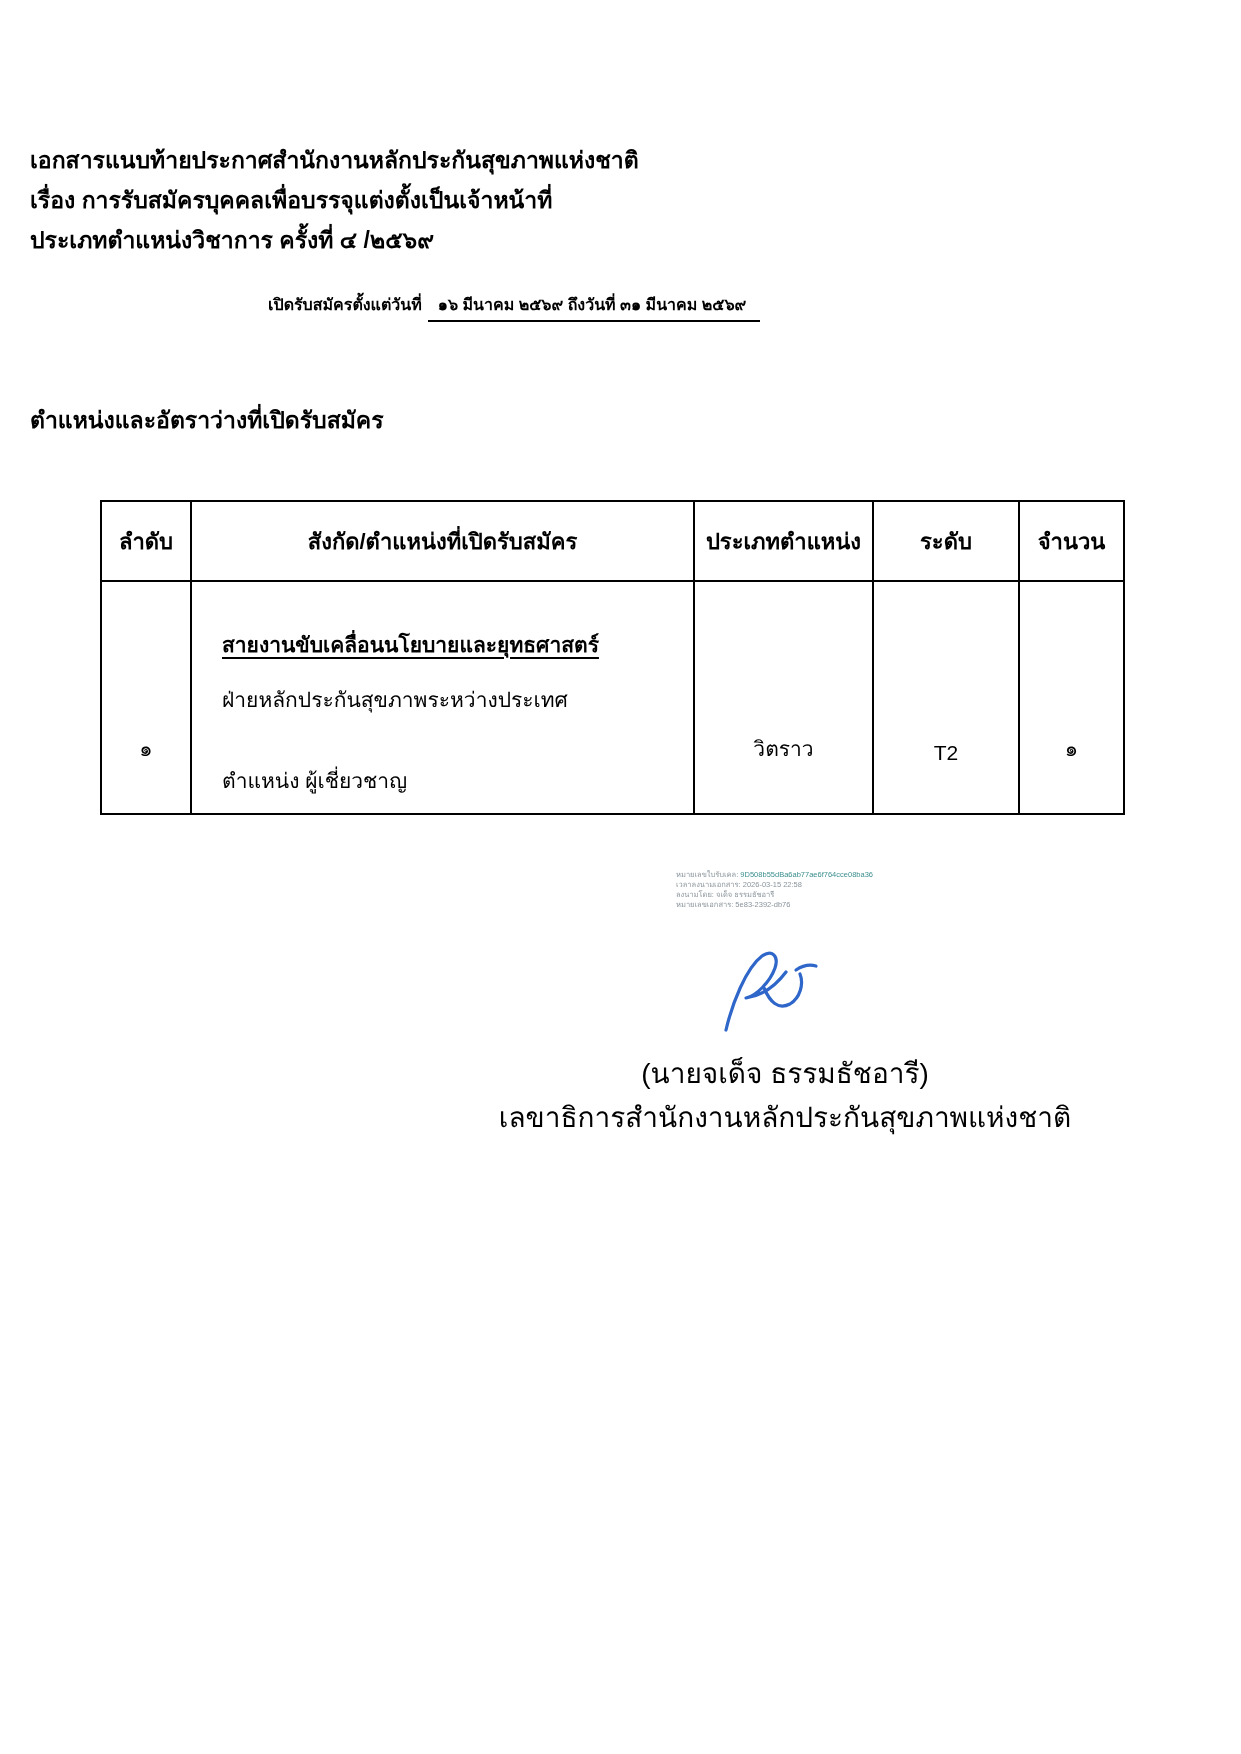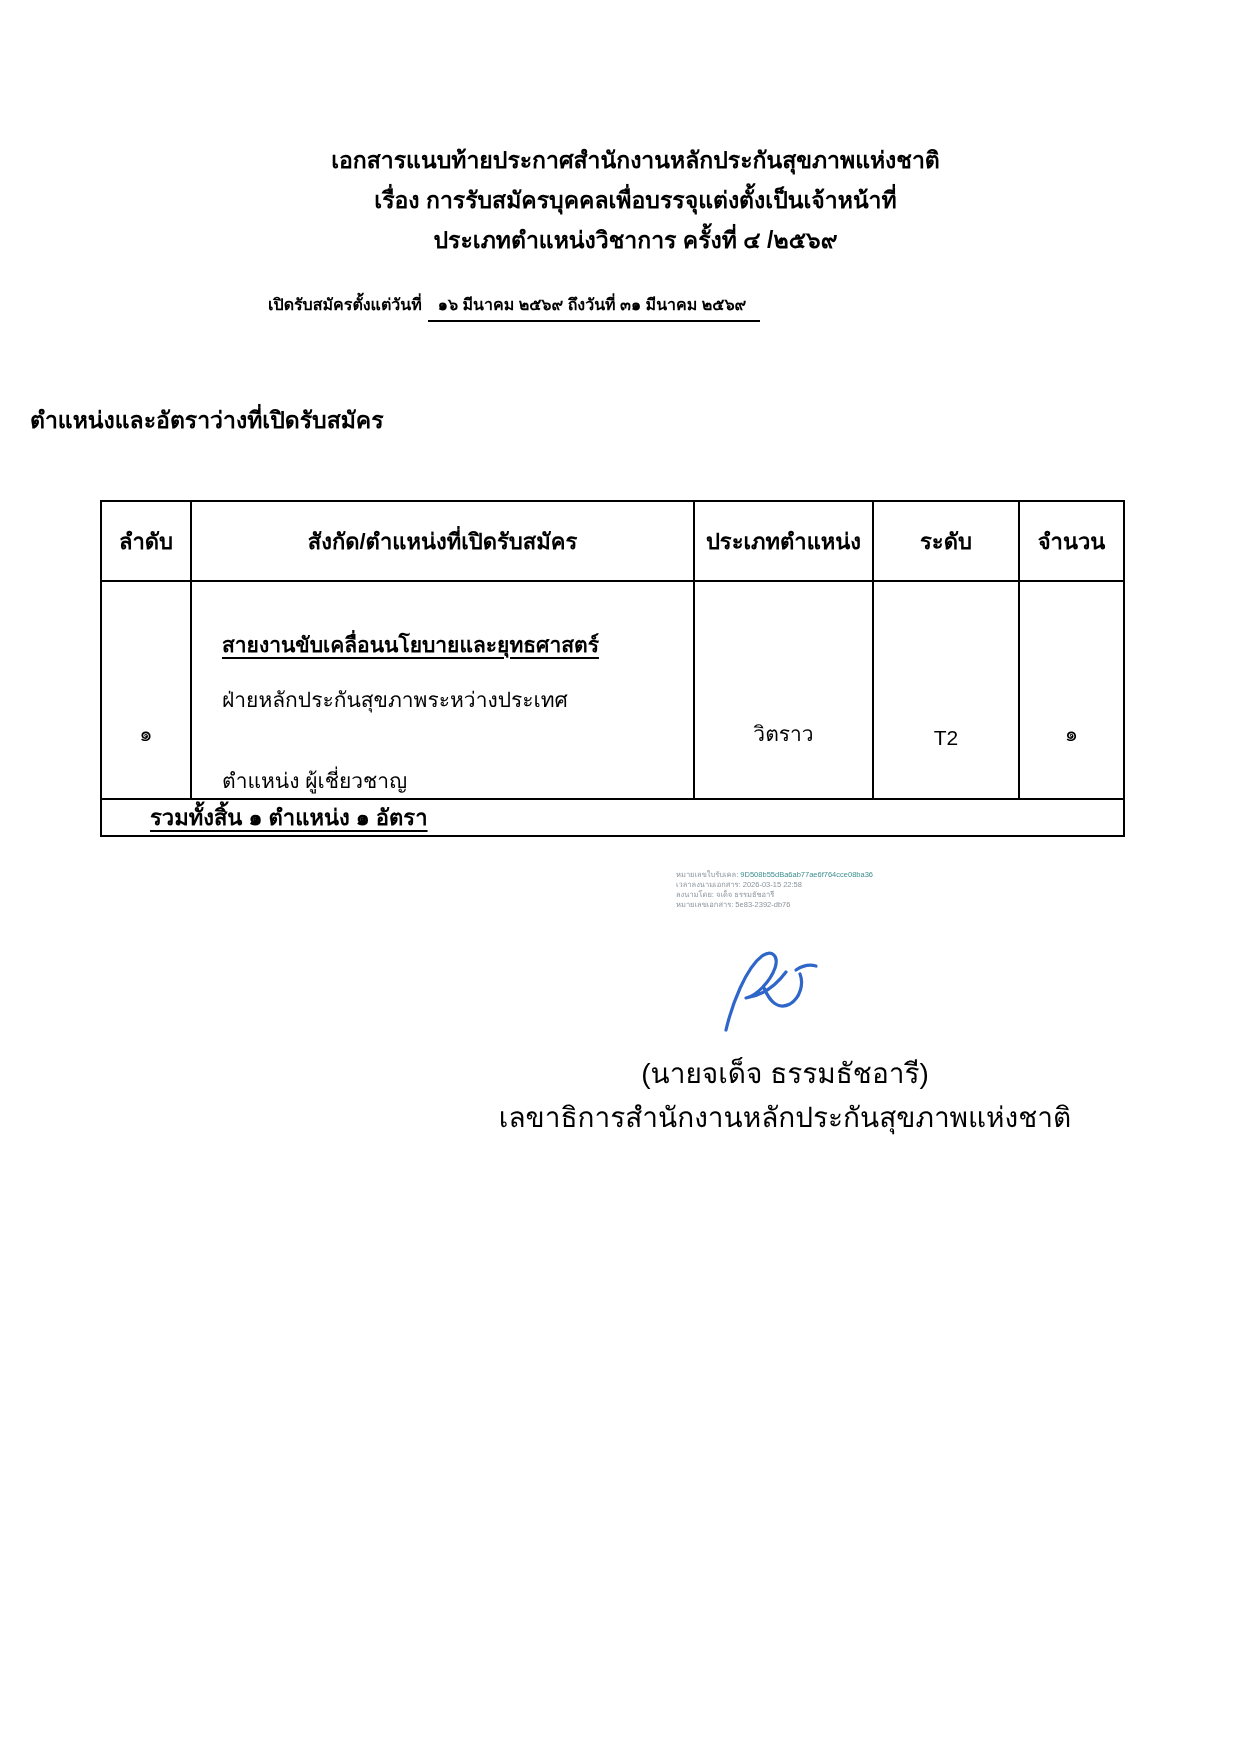--- a/index.html
+++ b/index.html
@@ -9,21 +9,21 @@
     position: relative;
     width: 1241px; height: 1754px;
     margin: 0 auto;
     background: #ffffff;
     color: #000000;
     overflow: hidden;
   }
   .doc-header {
     position: absolute;
     top: 140px; left: 30px; right: 0;
-    text-align: center;
+    text-align: left;
     font-size: 23px; font-weight: 700;
     line-height: 40px;
   }
   .date-line {
     position: absolute;
     top: 292px; left: 268px;
     font-size: 16px; font-weight: 700;
     white-space: nowrap;
   }
   .date-line .dates {
@@ -54,21 +54,21 @@
     font-size: 22px; font-weight: 700;
     text-align: center; vertical-align: middle;
   }
   td.cell-no, td.cell-type, td.cell-level, td.cell-count {
     text-align: center;
     vertical-align: bottom;
     padding-bottom: 48px;
   }
   td.cell-detail {
     vertical-align: top;
-    padding: 46px 10px 1px 30px;
+    padding: 46px 10px 16px 30px;
     height: 175px;
   }
   .detail-division {
     font-weight: 700;
     text-decoration: underline;
     text-underline-offset: 5px;
     margin-bottom: 14px;
   }
   .detail-department { margin-bottom: 48px; margin-top: 22px; }
   td.cell-summary {
@@ -148,25 +148,20 @@
         <td class="cell-no">๑</td>
         <td class="cell-detail">
           <div class="detail-division">สายงานขับเคลื่อนนโยบายและยุทธศาสตร์</div>
           <div class="detail-department">ฝ่ายหลักประกันสุขภาพระหว่างประเทศ</div>
           <div class="detail-position">ตำแหน่ง ผู้เชี่ยวชาญ</div>
         </td>
         <td class="cell-type">วิตราว</td>
         <td class="cell-level">T2</td>
         <td class="cell-count">๑</td>
       </tr>
-      <tr>
-        <td class="cell-summary" colspan="5">
-          <span class="summary-text">รวมทั้งสิ้น ๑ ตำแหน่ง ๑ อัตรา</span>
-        </td>
-      </tr>
     </tbody>
   </table>
 
   <div class="cert-block">
     <div><span>หมายเลขใบรับเคล:</span> <span class="cert-hash">9D508b55dBa6ab77ae6f764cce08ba36</span></div>
     <div>เวลาลงนามเอกสาร: 2026-03-15 22:58</div>
     <div>ลงนามโดย: จเด็จ ธรรมธัชอารี</div>
     <div>หมายเลขเอกสาร: 5e83-2392-db76</div>
   </div>
 

